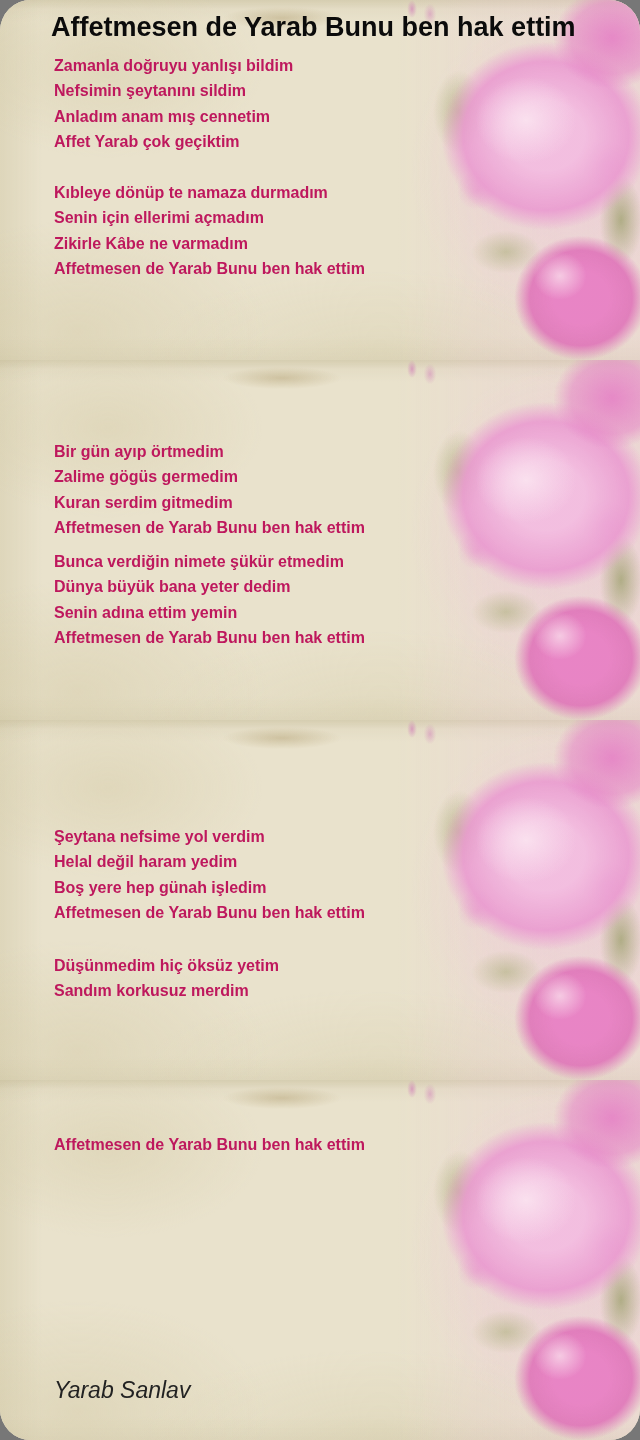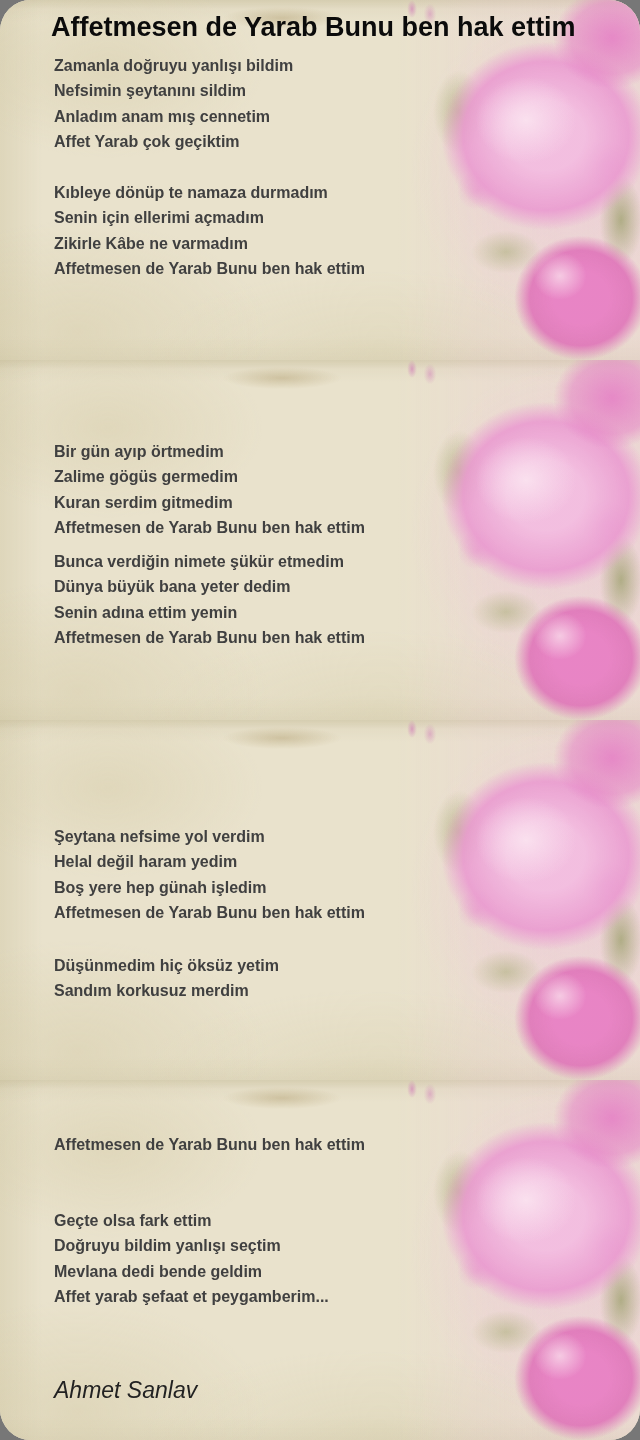--- a/index.html
+++ b/index.html
@@ -40,21 +40,21 @@
     background-repeat:repeat-y;
   }
   .title{
     position:absolute;left:51px;top:12px;margin:0;
     font-size:27px;font-weight:bold;color:#0b0b0b;
     white-space:nowrap;letter-spacing:0;
   }
   .stanza{position:absolute;left:54px;}
   .line{
     margin:0;
-    font-size:16px;font-weight:bold;color:#404040;
+    font-size:16px;font-weight:bold;color:#be185d;
     line-height:25.4px;white-space:nowrap;
   }
   #st0{top:53px}
   #st1{top:180px}
   #st2{top:439px}
   #st3{top:549px}
   #st4{top:824px}
   #st5{top:953px}
   #st6{top:1132px}
   #st7{top:1208px}
@@ -109,21 +109,15 @@
 
   <div class="stanza" id="st5">
     <p class="line">Düşünmedim hiç öksüz yetim</p>
     <p class="line">Sandım korkusuz merdim</p>
   </div>
 
   <div class="stanza" id="st6">
     <p class="line">Affetmesen de Yarab Bunu ben hak ettim</p>
   </div>
 
-  <div class="stanza" id="st7">
-    <p class="line">Geçte olsa fark ettim</p>
-    <p class="line">Doğruyu bildim yanlışı seçtim</p>
-    <p class="line">Mevlana dedi bende geldim</p>
-    <p class="line">Affet yarab şefaat et peygamberim...</p>
-  </div>
 
-  <div class="author">Ahmet Sanlav</div>
+  <div class="author">Yarab Sanlav</div>
 </div>
 
 </body></html>

